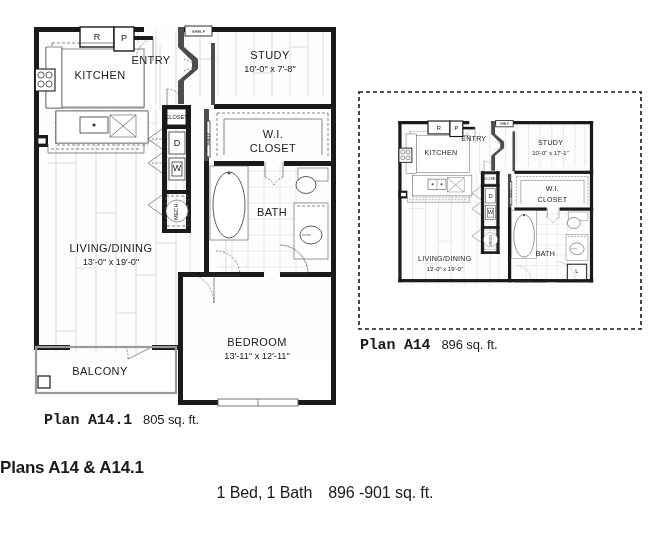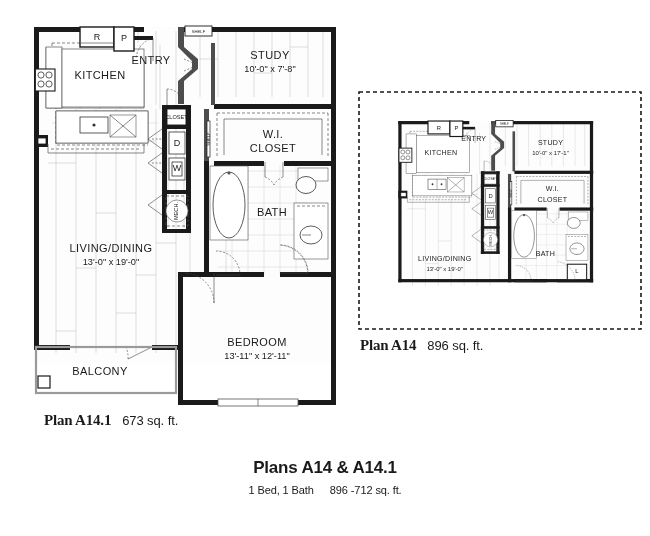--- a/index.html
+++ b/index.html
@@ -37,53 +37,52 @@
   .dashline  { fill: none; stroke: #555; stroke-width: 0.7; stroke-dasharray: 3 2; }
   .doorarc   { fill: none; stroke: #444; stroke-width: 0.6; stroke-dasharray: 2 1.6; }
   .doorarcS  { fill: none; stroke: #444; stroke-width: 0.6; }
   .fixture   { fill: #ffffff; stroke: #333; stroke-width: 0.8; }
   .fixture-l { fill: #ffffff; stroke: #555; stroke-width: 0.6; }
   .floorfill { fill: #fdfdfd; }
   .plan-box  { fill: none; stroke: #1a1a1a; stroke-width: 1.6; stroke-dasharray: 4 3; }
 
   .caption-wrap { position: absolute; }
   .cap-name {
-    font-family: Liberation Serif, serif;
+    font-family: Liberation Mono, monospace;
     font-weight: bold;
     font-size: 15px;
     color: #1a1a1a;
     letter-spacing: -0.2px;
   }
   .cap-area {
     font-family: "Liberation Sans", sans-serif;
     font-weight: normal;
     font-size: 13px;
     color: #1a1a1a;
     letter-spacing: -0.1px;
   }
   #cap-a141 { left: 44px; top: 412px; }
   #cap-a14  { left: 360px; top: 337px; }
   .cap-row { display: flex; align-items: baseline; gap: 11px; white-space: nowrap; }
 
   #footer {
     position: absolute;
     left: 0; right: 0; top: 458px;
-    text-align: center;
   }
   #footer .f-title {
     font-family: "Liberation Sans", sans-serif;
     font-weight: bold;
     font-size: 17px;
     color: #1a1a1a;
     letter-spacing: -0.2px;
     margin-bottom: 6px;
   }
   #footer .f-sub {
     font-family: "Liberation Sans", sans-serif;
-    font-size: 11px;
+    font-size: 16px;
     color: #1a1a1a;
     letter-spacing: -0.1px;
     display: flex; justify-content: center; gap: 16px;
   }
 </style>
 </head>
 <body>
 
 <div id="page">
 
@@ -364,21 +363,21 @@
       <text class="room-label rl-big" x="239" y="330">BEDROOM</text>
       <text class="room-label rl-dim" x="239" y="344">13'-11" x 12'-11"</text>
 
       <text class="room-label rl-big" x="82" y="359">BALCONY</text>
     </g>
   </svg>
 
   <div class="caption-wrap" id="cap-a141">
     <div class="cap-row">
       <span class="cap-name">Plan A14.1</span>
-      <span class="cap-area">673 sq. ft.</span>
+      <span class="cap-area">805 sq. ft.</span>
     </div>
   </div>
 
   <svg id="svg-a14" width="290" height="245" viewBox="0 0 290 245" style="position:absolute; left:355px; top:88px;">
 
     <rect x="4" y="4" width="282" height="237" class="plan-box"></rect>
 
     <g transform="translate(33,24) scale(0.645)">
 
       <g>
@@ -580,17 +579,17 @@
     <div class="cap-row">
       <span class="cap-name">Plan A14</span>
       <span class="cap-area">896 sq. ft.</span>
     </div>
   </div>
 
   <div id="footer">
     <div class="f-title">Plans A14 &amp; A14.1</div>
     <div class="f-sub">
       <span>1 Bed, 1 Bath</span>
-      <span>896 -712 sq. ft.</span>
+      <span>896 -901 sq. ft.</span>
     </div>
   </div>
 
 </div>
 
 </body></html>

